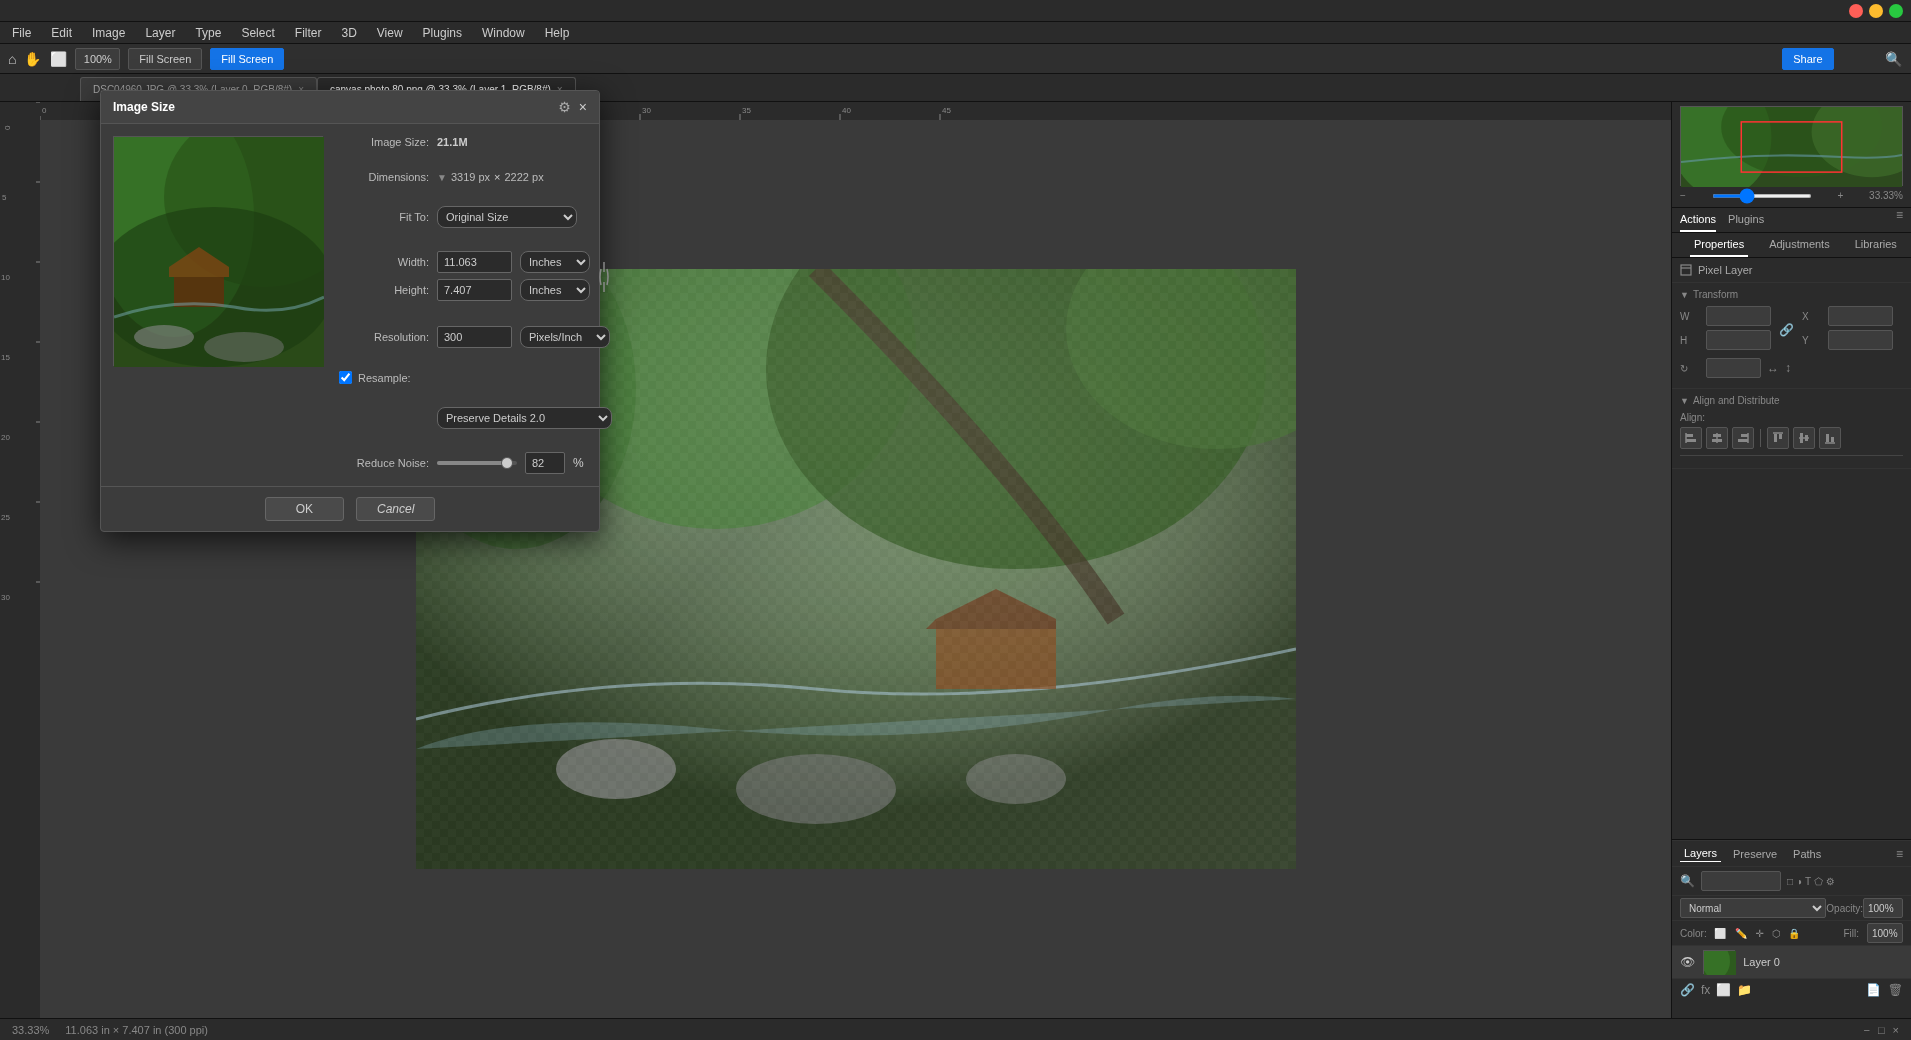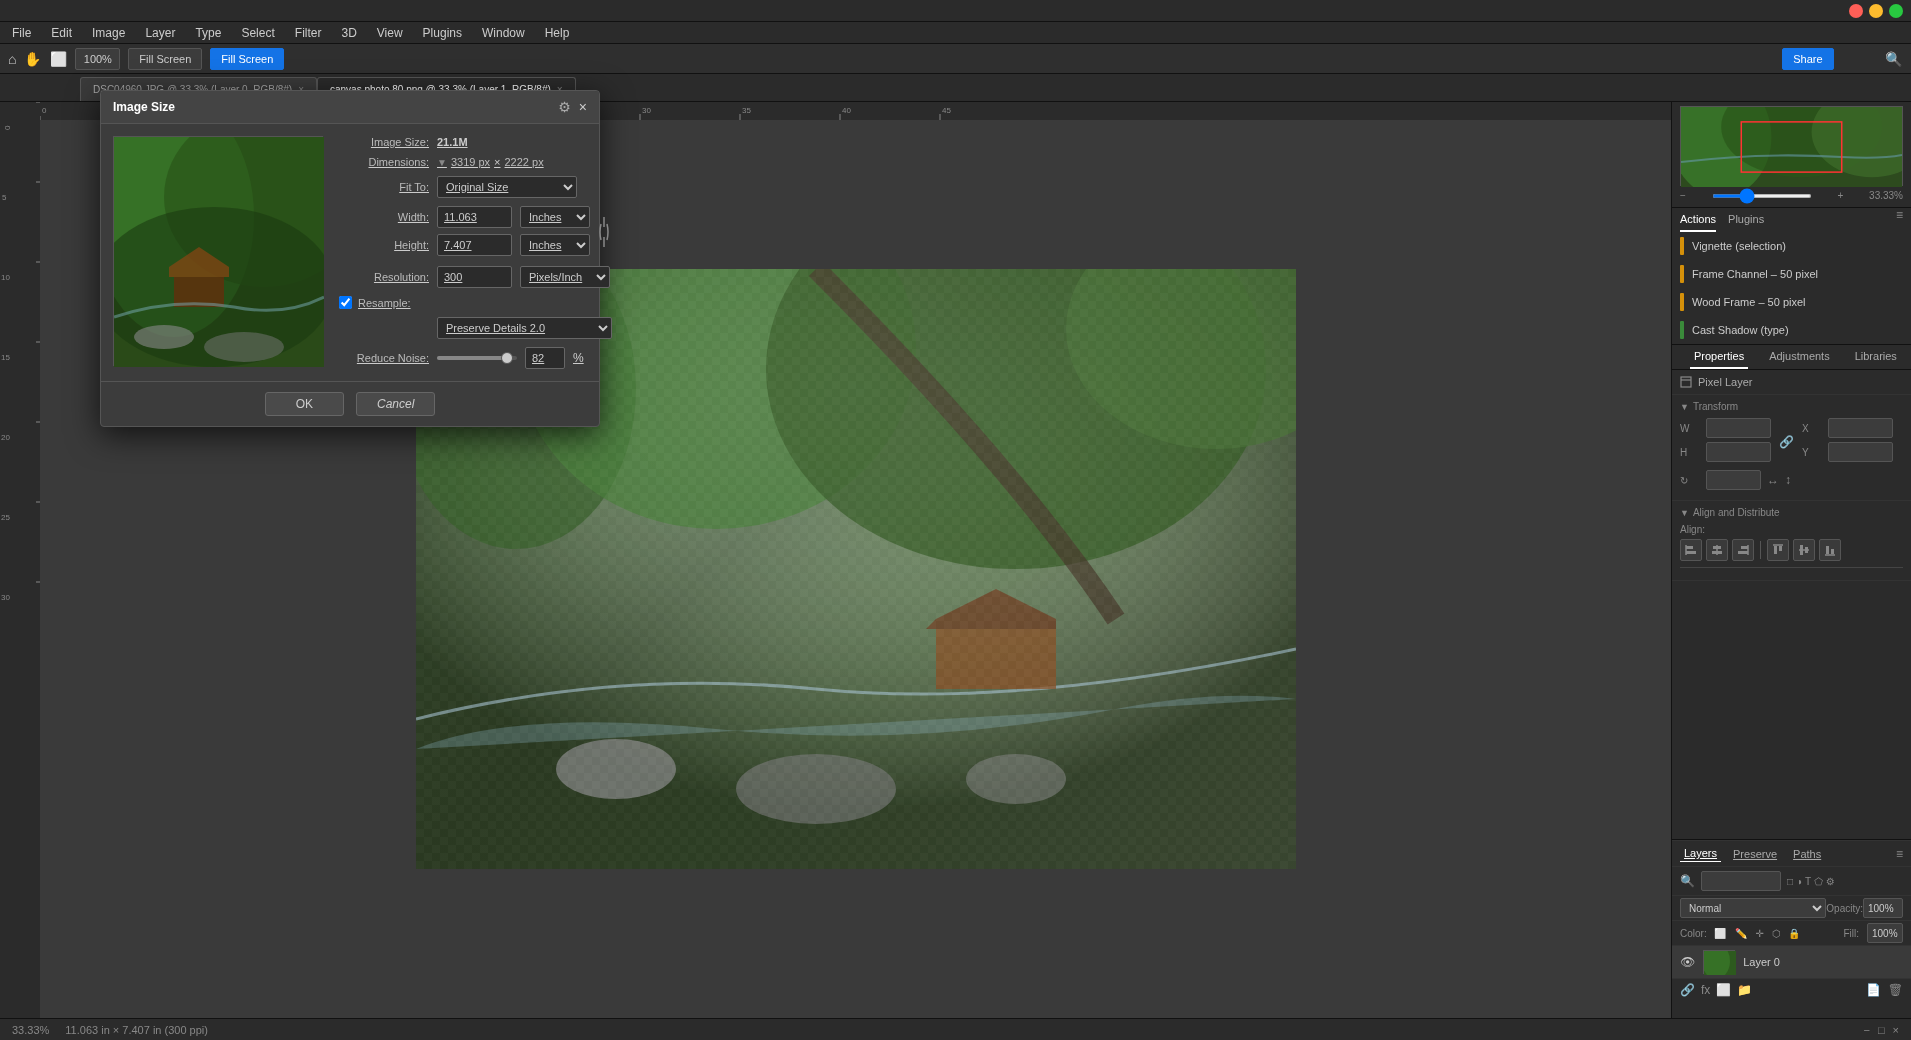--- a/index.html
+++ b/index.html
@@ -409,21 +409,20 @@
       padding: 4px 8px;
       background: #2b2b2b;
       border-bottom: 1px solid #333;
       gap: 8px;
     }
     .layers-tab {
       font-size: 11px;
       color: #aaa;
       cursor: pointer;
       padding: 2px 4px;
-      text-decoration: underline;
     }
     .layers-tab.active { color: #fff; border-bottom: 1px solid #fff; }
     .layers-controls {
       display: flex;
       align-items: center;
       padding: 4px 8px;
       gap: 6px;
       border-bottom: 1px solid #333;
     }
     .layers-search {
@@ -551,22 +550,21 @@
       width: 210px;
       height: 230px;
       flex-shrink: 0;
       background: linear-gradient(135deg, #2d5a1e 0%, #4a7c3a 25%, #1a3a10 50%, #5a8a3e 75%, #8aab6e 100%);
       border: 1px solid #555;
     }
     .dialog-form {
       flex: 1;
       display: flex;
       flex-direction: column;
-      gap: 8px;
-      text-decoration: underline;
+      gap: 23px;
     }
     .form-row {
       display: flex;
       align-items: center;
       gap: 8px;
     }
     .form-label {
       font-size: 11px;
       color: #bbb;
       width: 90px;
@@ -588,21 +586,21 @@
       padding: 0 6px;
       border-radius: 2px;
     }
     .form-select {
       background: #2b2b2b;
       border: 1px solid #666;
       color: #ccc;
       height: 22px;
       font-size: 11px;
       padding: 0 4px;
-      border-radius: 2px;
+      border-radius: 8px;
       cursor: pointer;
     }
     .form-chain-icon {
       width: 16px;
       height: 32px;
       display: flex;
       align-items: center;
       justify-content: center;
       color: #888;
       font-size: 14px;
@@ -1013,38 +1011,20 @@
       <span style="cursor:pointer;">+</span>
       <span>33.33%</span>
     </div>
   </div>
 
   <div id="actions-section">
     <div class="actions-tabs">
       <span class="actions-tab active">Actions</span>
       <span class="actions-tab">Plugins</span>
       <span style="margin-left:auto;cursor:pointer;color:#888;">≡</span>
-    </div>
-    <div>
-      <div class="action-item">
-        <div class="action-color-bar" style="background:#d4900a;"></div>
-        <span>Vignette (selection)</span>
-      </div>
-      <div class="action-item">
-        <div class="action-color-bar" style="background:#d4900a;"></div>
-        <span>Frame Channel – 50 pixel</span>
-      </div>
-      <div class="action-item">
-        <div class="action-color-bar" style="background:#d4900a;"></div>
-        <span>Wood Frame – 50 pixel</span>
-      </div>
-      <div class="action-item">
-        <div class="action-color-bar" style="background:#3a8a3a;"></div>
-        <span>Cast Shadow (type)</span>
-      </div>
     </div>
   </div>
 
   <div id="properties-section">
     <div class="prop-tabs">
       <span class="prop-tab active">Properties</span>
       <span class="prop-tab">Adjustments</span>
       <span class="prop-tab">Libraries</span>
       <span style="margin-left:auto;cursor:pointer;color:#888;">≡</span>
     </div>

